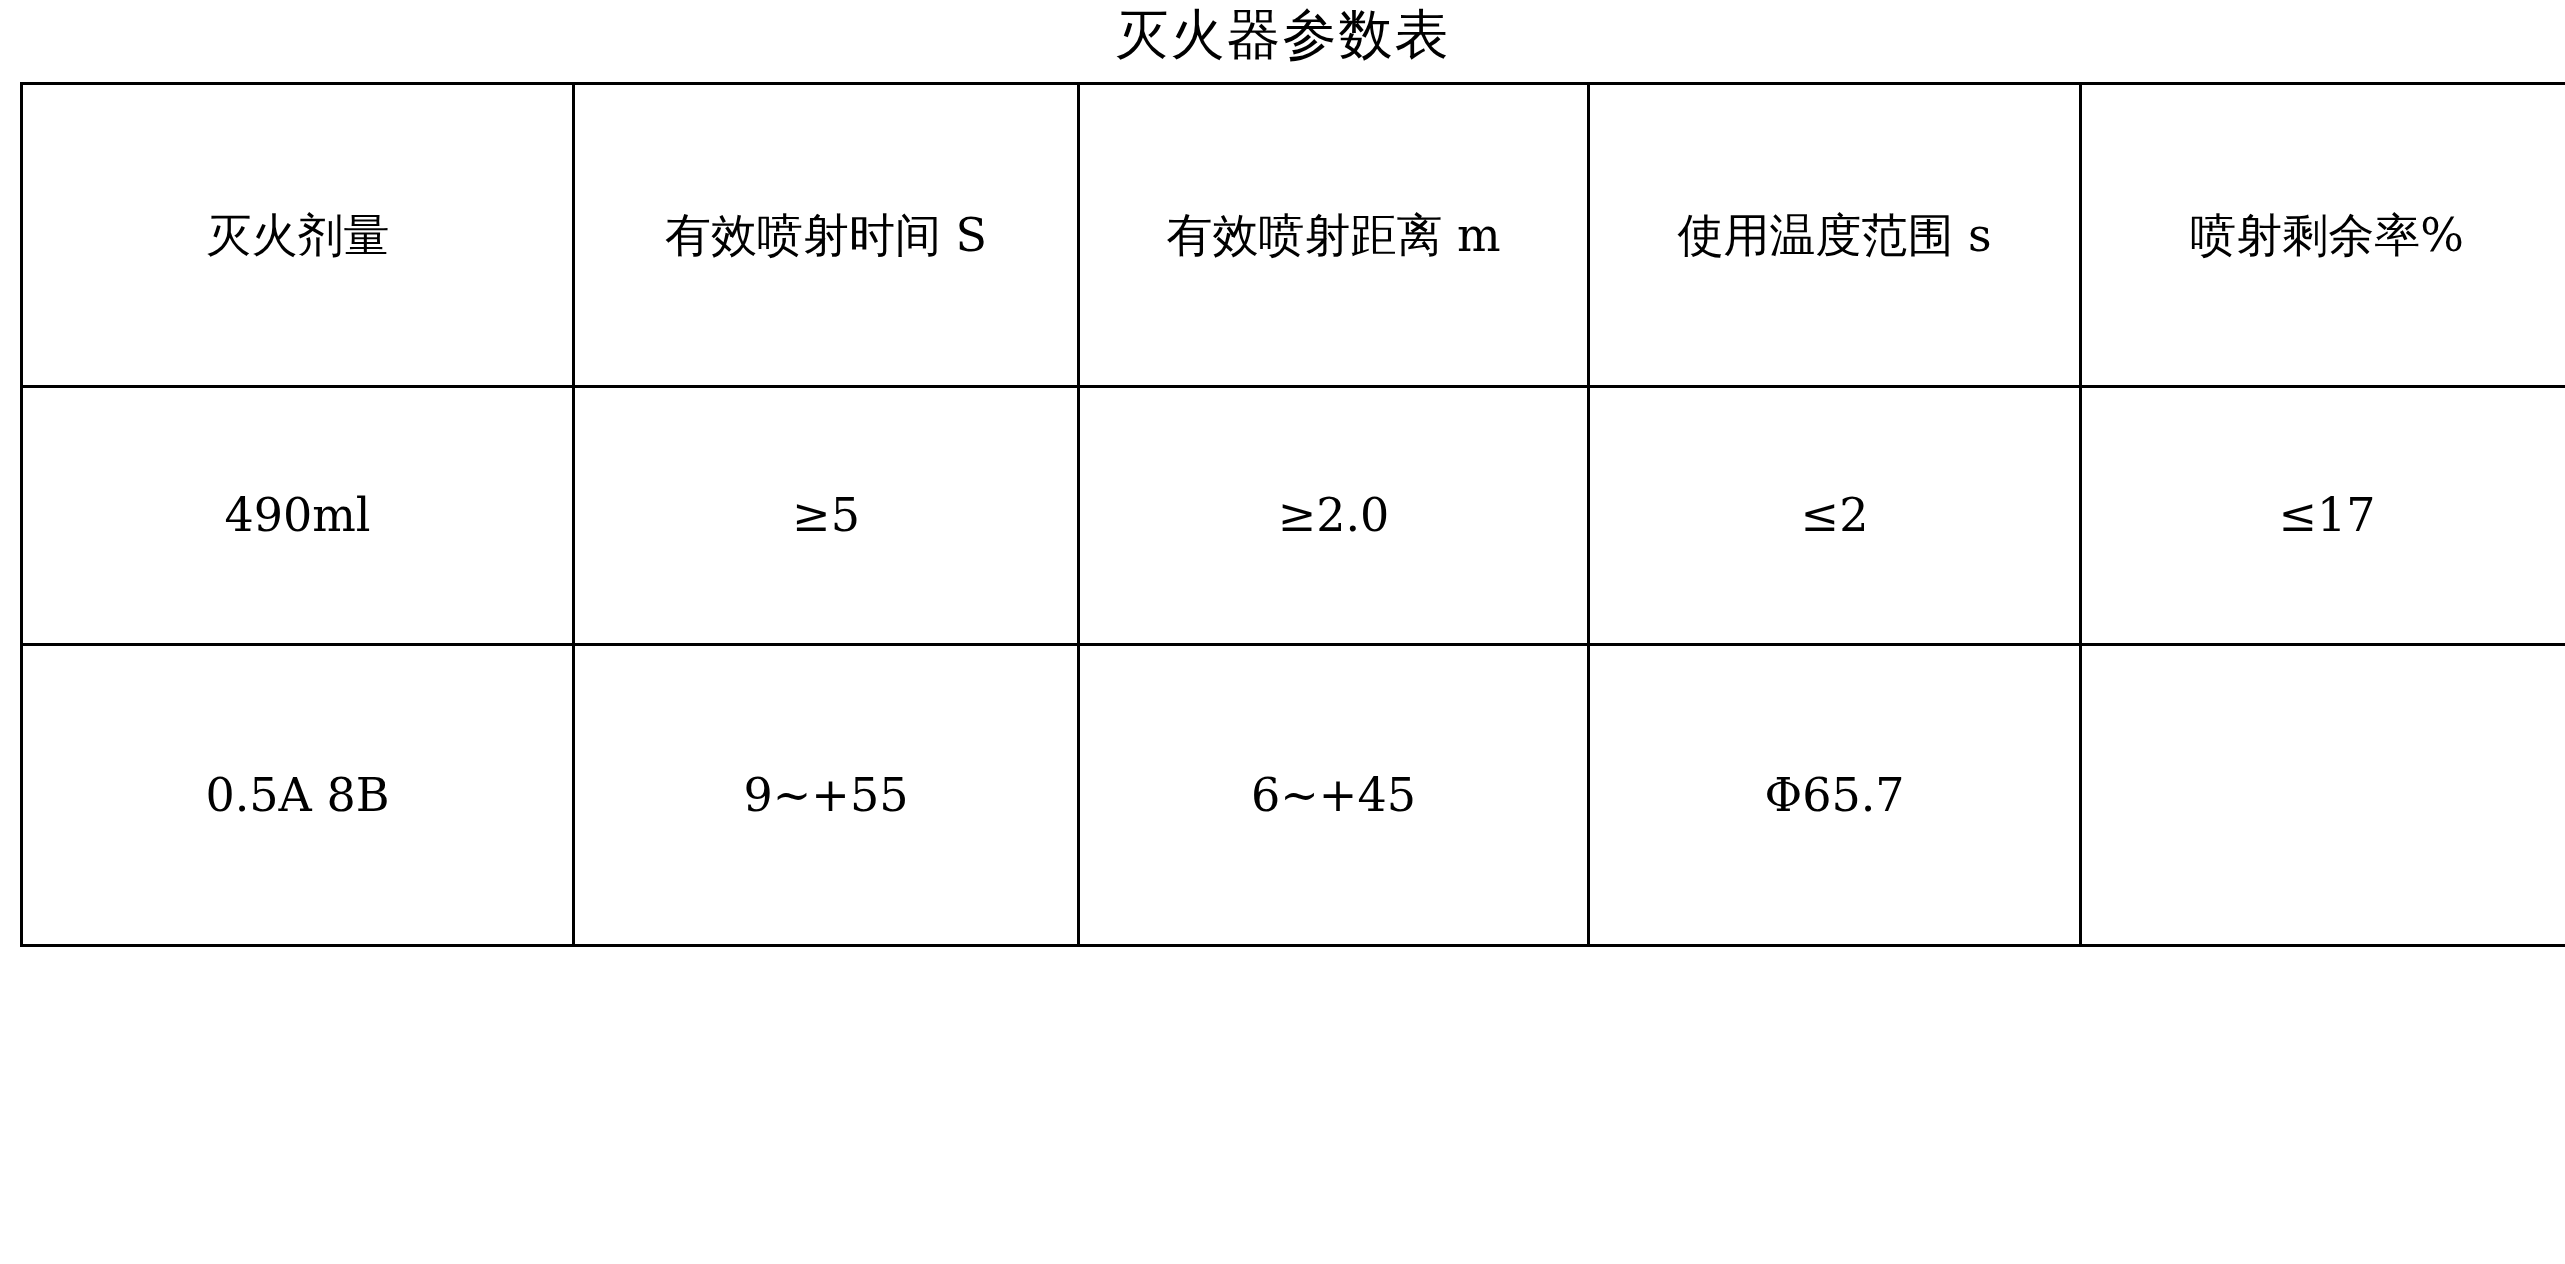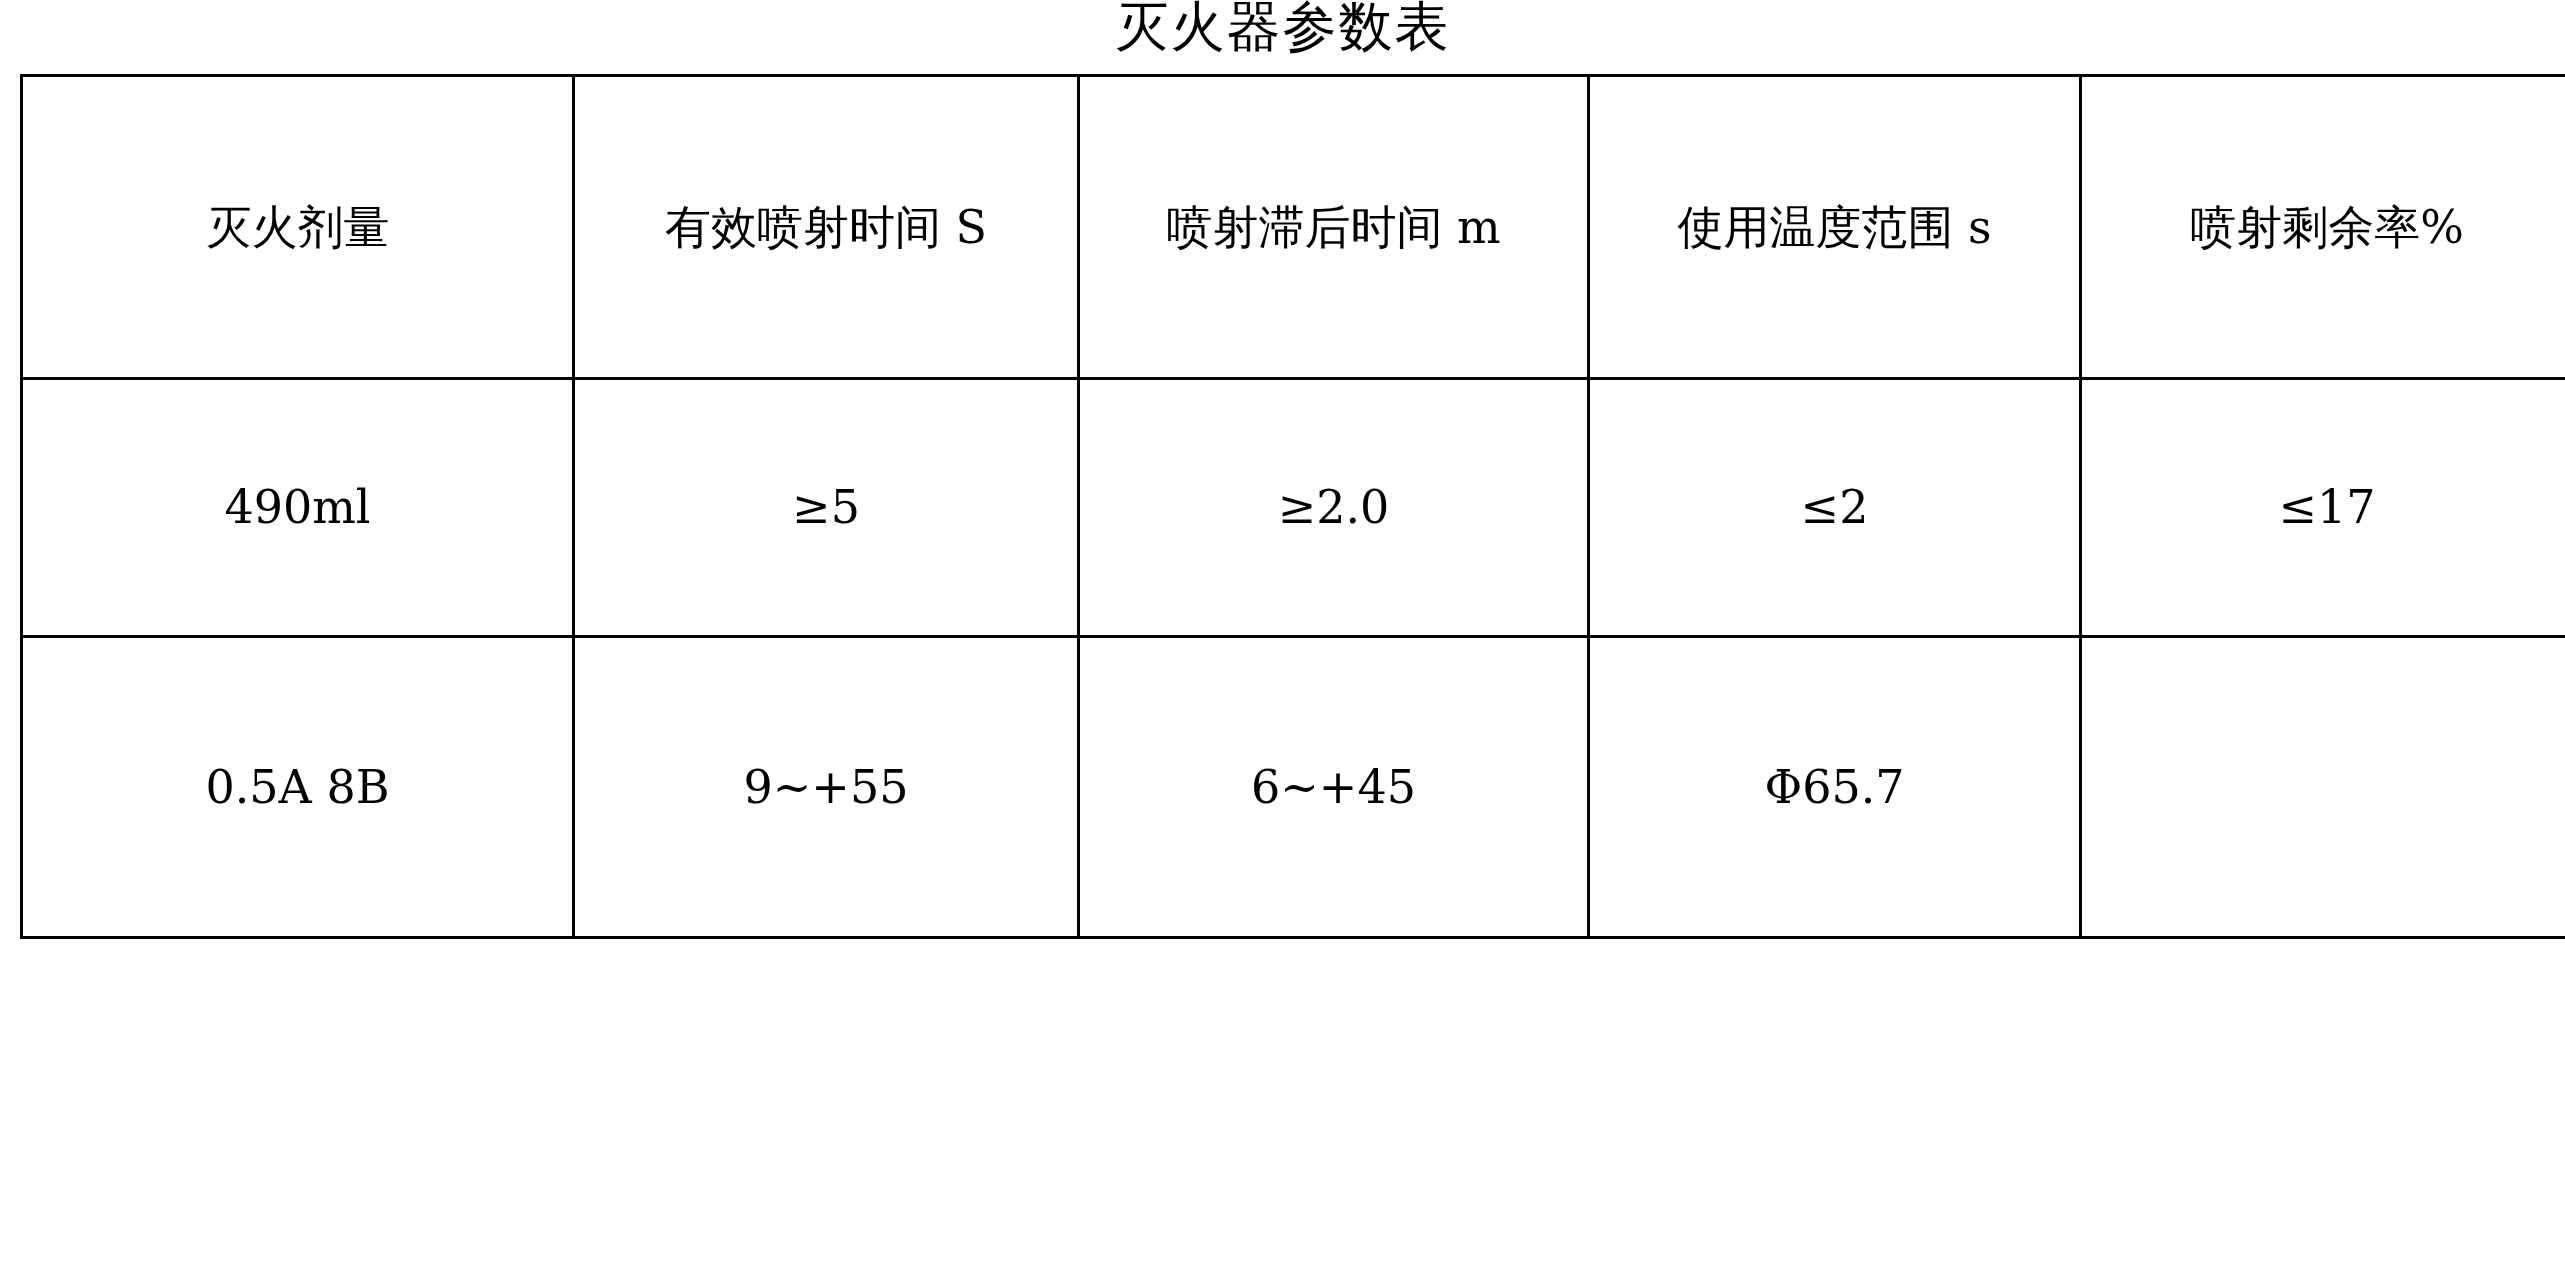--- a/index.html
+++ b/index.html
@@ -17,20 +17,21 @@
   .page {
     position: relative;
     width: 2565px;
     height: 1264px;
     box-sizing: border-box;
   }
   .doc-title {
     text-align: center;
     font-size: 54px;
     line-height: 1.0;
+    padding-top: 8px;
     padding-bottom: 20px;
     font-weight: 400;
     letter-spacing: 2px;
   }
   table.param-table {
     border-collapse: collapse;
     width: 2552px;
     margin-left: 20px;
     table-layout: fixed;
   }
@@ -72,21 +73,21 @@
       <col class="c0">
         <col class="c1">
         <col class="c2">
         <col class="c3">
         <col class="c4">
     </colgroup>
     <tbody>
       <tr class="r-head">
         <td>灭火剂量</td>
         <td>有效喷射时间 S</td>
-        <td>喷射滞后时间 m</td>
+        <td>有效喷射距离 m</td>
         <td>使用温度范围 s</td>
         <td>喷射剩余率%</td>
       </tr>
       <tr class="r-vals">
         <td>490ml</td>
         <td>≥5</td>
         <td>≥2.0</td>
         <td>≤2</td>
         <td>≤17</td>
       </tr>

